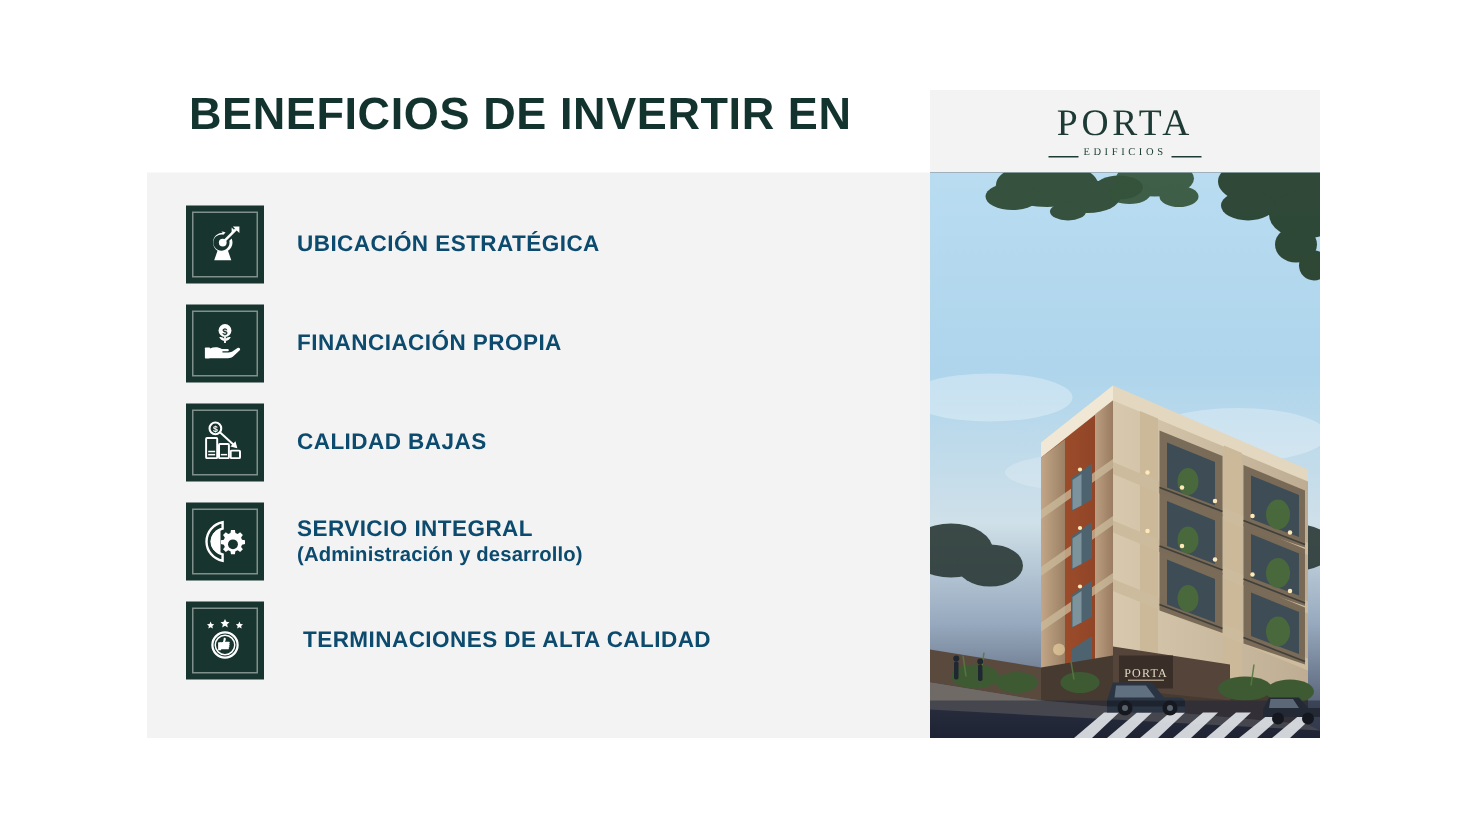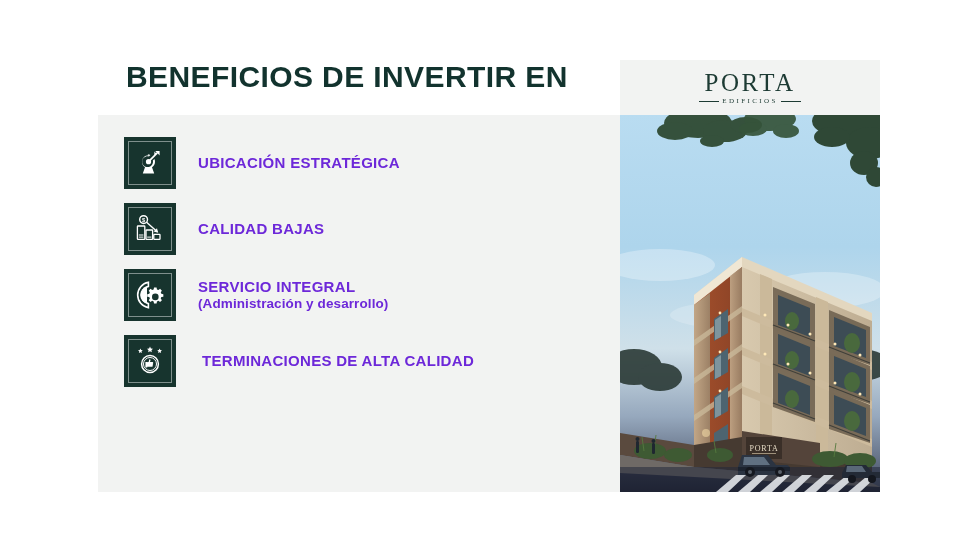--- a/index.html
+++ b/index.html
@@ -76,21 +76,21 @@
     content: "";
     position: absolute;
     left: 4px; top: 4px; right: 4px; bottom: 4px;
     border: 1px solid rgba(255,255,255,0.45);
     pointer-events: none;
   }
   .icon-box svg { display: block; }
 
   .benefit-text {
     margin-left: 22px;
-    color: #6d28d9;
+    color: #0c4a6e;
   }
   .benefit-label {
     font-size: 15px;
     font-weight: bold;
     letter-spacing: 0.3px;
     line-height: 1.15;
     white-space: nowrap;
   }
   .benefit-sub {
     font-size: 13.5px;
@@ -127,21 +127,21 @@
   .logo-word {
     font-family: "Liberation Serif", serif;
     font-size: 25px;
     font-weight: normal;
     letter-spacing: 2.5px;
     color: #1d3b34;
     line-height: 1;
   }
   .logo-sub-wrap {
     display: flex;
-    align-items: center;
+    align-items: flex-end;
     justify-content: center;
     margin-top: 3px;
     gap: 3px;
   }
   .logo-rule {
     width: 20px;
     height: 1px;
     background: #1d3b34;
   }
   .logo-sub {
@@ -185,20 +185,40 @@
               <path d="M22.2 5.0 L26.6 5.0 L26.6 9.4 L24.8 7.6 L24.0 6.8 Z"></path>
               <path d="M21.4 9.8 L21.4 5.6 L23.2 7.4 Z"></path>
             </g>
           </svg>
         </div>
         <div class="benefit-text">
           <div class="benefit-label">UBICACIÓN ESTRATÉGICA</div>
         </div>
       </div>
 
+      <div class="benefit-row row-1">
+        <div class="icon-box">
+          <svg width="34" height="34" viewBox="0 0 34 34">
+            <g fill="#ffffff">
+              <circle cx="17" cy="8.3" r="4.3"></circle>
+              <text x="17" y="11.2" font-family="Liberation Sans, sans-serif" font-size="6.4" font-weight="bold" fill="#17342e" text-anchor="middle">$</text>
+              <path d="M16.4 12.6 h1.2 v4.0 h-1.2 z"></path>
+              <path d="M16.6 15.4 c-1.6-.3-2.9-1.3-3.4-2.6 1.5-.25 2.9.35 3.4 1.5 z"></path>
+              <path d="M17.4 15.4 c1.6-.3 2.9-1.3 3.4-2.6-1.5-.25-2.9.35-3.4 1.5 z"></path>
+              <path d="M7.0 20.4 c2.6-1.4 5.6-1.1 7.9.2 h3.9 c1.0 0 1.0 1.5 0 1.5 h-3.5 v.9 h4.0
+                       c1.2 0 2.4-.45 3.3-1.1 l3.0-2.0 c.9-.6 2.1.75 1.25 1.55
+                       l-4.1 3.8 c-1.0 .95-2.4 1.5-3.8 1.5 H7.0 z"></path>
+              <rect x="3.6" y="19.6" width="3.4" height="7.4" rx="0.5"></rect>
+            </g>
+          </svg>
+        </div>
+        <div class="benefit-text">
+          <div class="benefit-label">FINANCIACIÓN PROPIA</div>
+        </div>
+      </div>
 
       <div class="benefit-row row-2">
         <div class="icon-box">
           <svg width="34" height="34" viewBox="0 0 34 34">
             <g fill="#ffffff">
               <circle cx="10.6" cy="7.6" r="3.9" fill="none" stroke="#ffffff" stroke-width="1.4"></circle>
               <text x="10.6" y="10.0" font-family="Liberation Sans, sans-serif" font-size="5.8" font-weight="bold" fill="#ffffff" text-anchor="middle">$</text>
               <path d="M13.6 10.2 L24.2 19.8" stroke="#ffffff" stroke-width="1.4" fill="none"></path>
               <path d="M20.6 19.6 L25.2 20.8 L24.0 16.2 Z"></path>
               <rect x="4.4" y="14.0" width="7.4" height="13.4" rx="0.6" fill="none" stroke="#ffffff" stroke-width="1.3"></rect>

